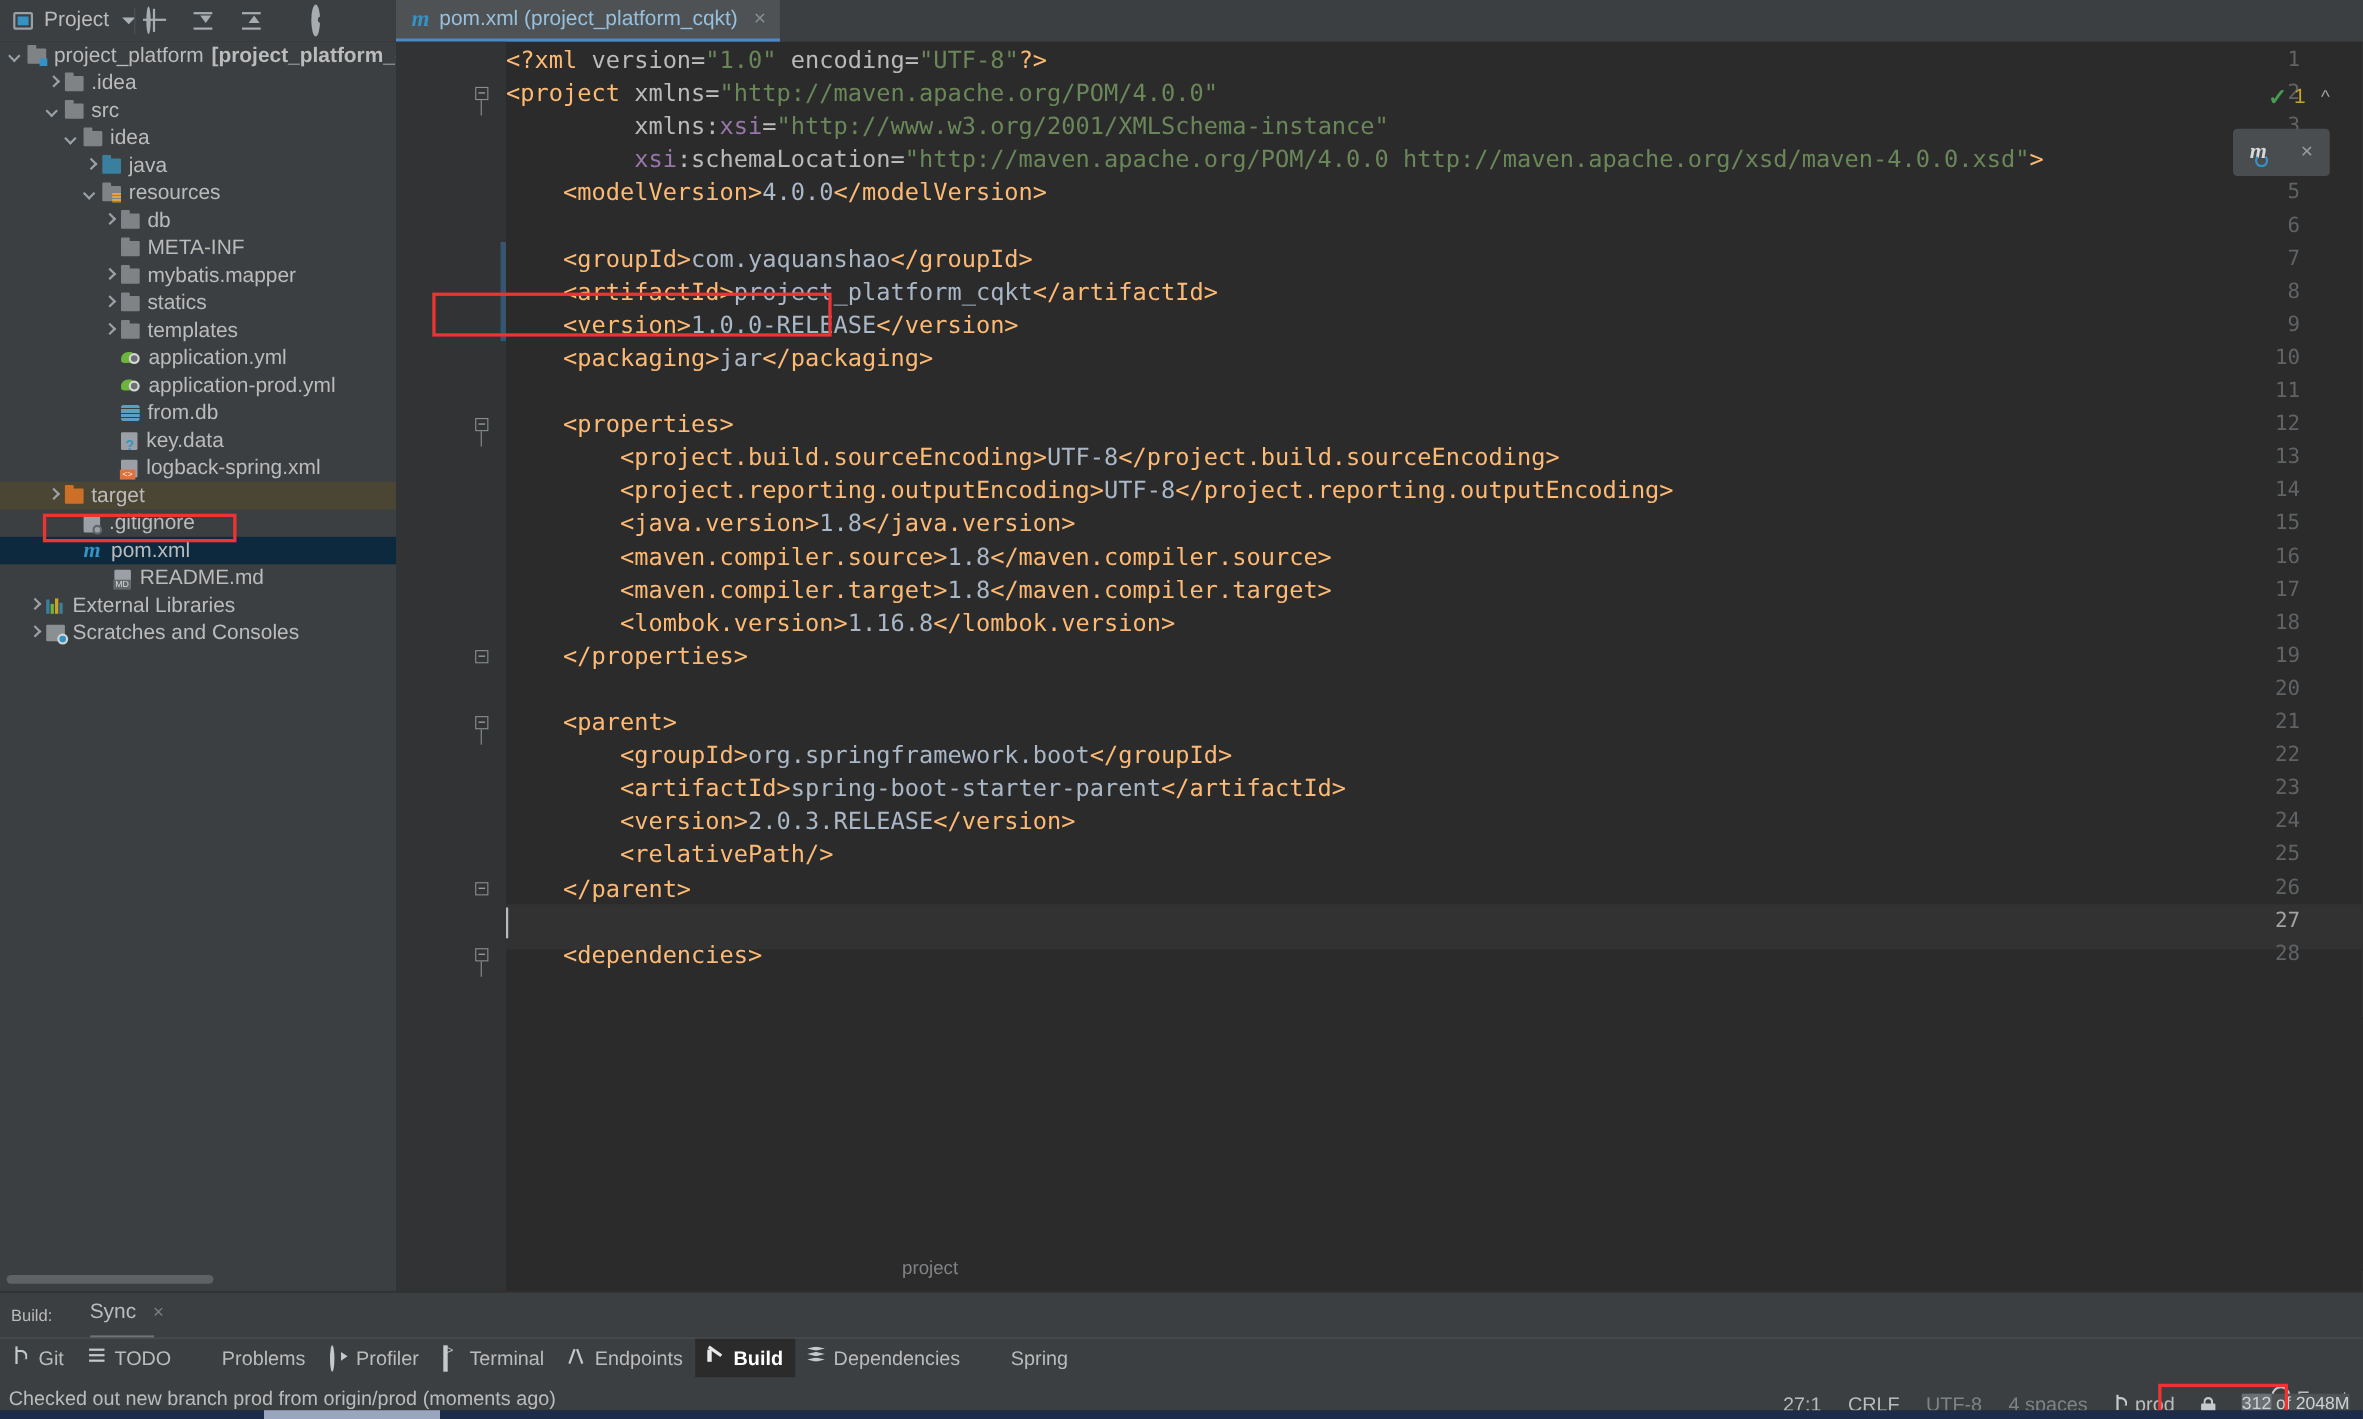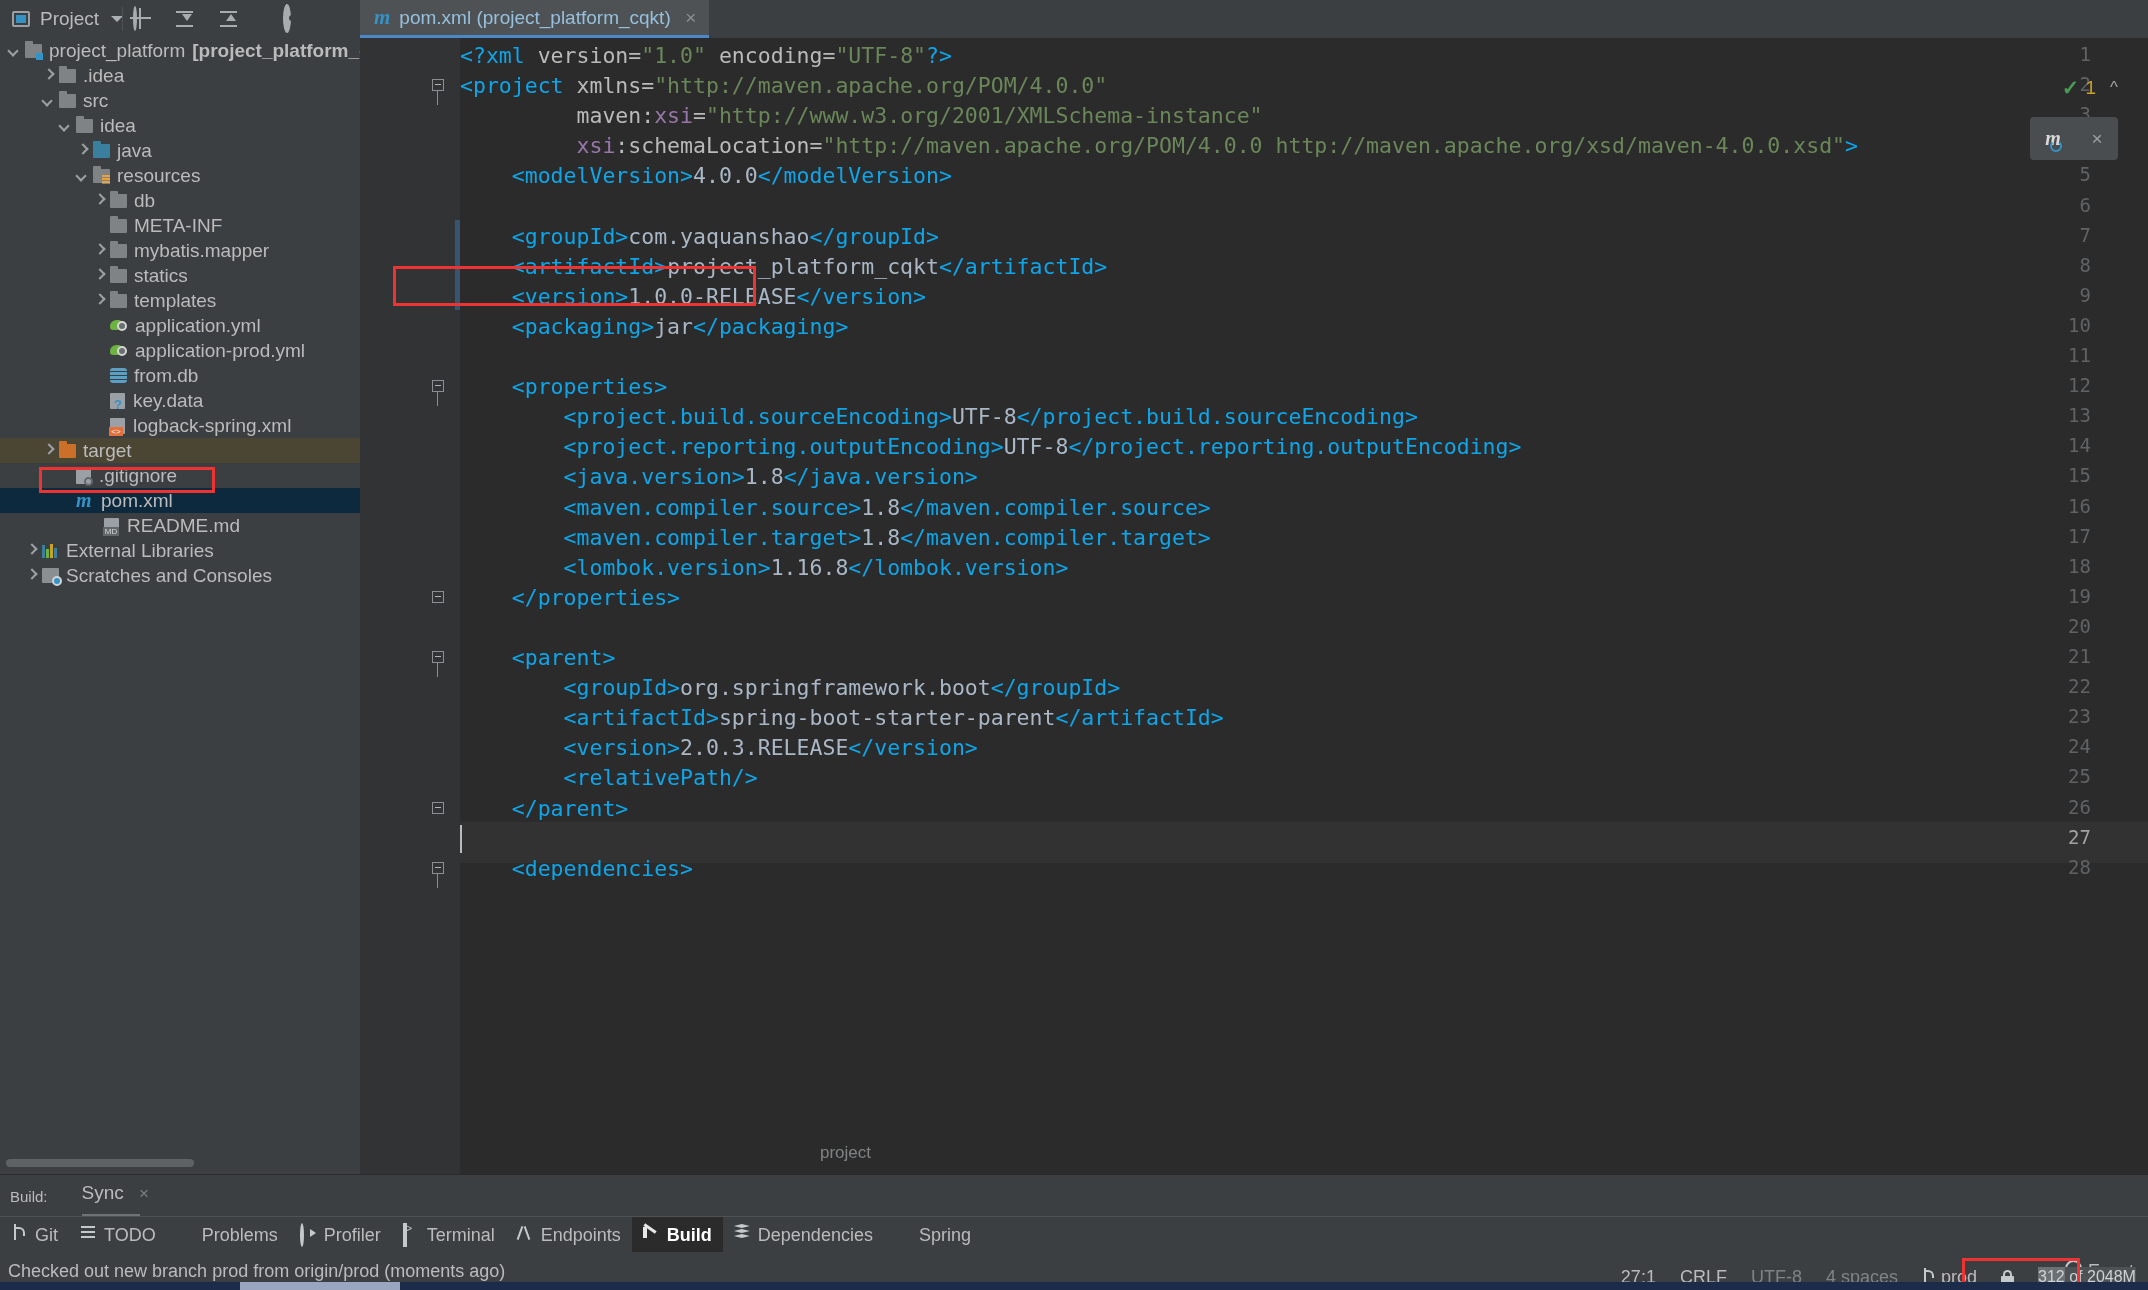--- a/index.html
+++ b/index.html
@@ -114,21 +114,21 @@
       background:#313335;}
   .fold .sq::after{content:"";position:absolute;left:2px;top:4px;width:6px;height:1px;background:#b3b3b3;}
   .fold .tail{position:absolute;left:7px;top:14px;width:1px;background:#8a8f92;}
   .fold .arrowup{position:absolute;left:2px;top:2px;width:12px;height:12px;border:1px solid #8a8f92;box-sizing:border-box;background:#313335;}
   .fold .arrowup::after{content:"";position:absolute;left:2px;top:4px;width:6px;height:1px;background:#b3b3b3;}
   .codearea{position:absolute;left:100px;top:0;right:0;height:1136px;overflow:hidden;}
   .cl{position:absolute;left:0;white-space:pre;
       font-family:"DejaVu Sans Mono", monospace;font-size:21.5px;letter-spacing:0px;color:#a9b7c6;}
   .curline{position:absolute;left:100px;right:0;height:41px;background:#323232;}
   .changebar{position:absolute;left:95px;width:5px;background:#385570;}
-  .tag{color:#0ea5e9;}
+  .tag{color:#fdba74;}
   .val{color:#a9b7c6;}
   .str{color:#6a8759;}
   .attr{color:#bababa;}
   .ns{color:#9876aa;}
   .caret{position:absolute;width:2px;background:#bbbbbb;}
   .breadcrumb{position:absolute;left:460px;top:1105px;font-size:17px;color:#808385;}
   .inspect{position:absolute;right:30px;top:38px;font-size:19px;color:#bbbbbb;display:flex;align-items:center;gap:6px;}
   .chk{color:#499c54;font-size:21px;font-weight:bold;}
   .cnt{color:#c9a227;}
   .chev{color:#a0a5a8;font-size:17px;margin-left:8px;}
@@ -418,21 +418,21 @@
         <div class="gutterline" style="top: 817.7px;">28</div>
         <div class="fold" style="top: 821.7px;">
           <span class="sq"></span>
           <span class="tail" style="height:14px"></span>
         </div>
       </div>
     <div class="codearea">
       <div id="code-lines">
           <div class="cl" style="top: 5px;"><span class="tag">&lt;?xml </span><span class="attr">version=</span><span class="str">"1.0"</span><span class="attr"> encoding=</span><span class="str">"UTF-8"</span><span class="tag">?&gt;</span></div>
           <div class="cl" style="top: 35.1px;"><span class="tag">&lt;project </span><span class="attr">xmlns=</span><span class="str">"http://maven.apache.org/POM/4.0.0"</span></div>
-          <div class="cl" style="top: 65.2px;"><span class="">         </span><span class="attr">maven:</span><span class="ns">xsi</span><span class="attr">=</span><span class="str">"http://www.w3.org/2001/XMLSchema-instance"</span></div>
+          <div class="cl" style="top: 65.2px;"><span class="">         </span><span class="attr">xmlns:</span><span class="ns">xsi</span><span class="attr">=</span><span class="str">"http://www.w3.org/2001/XMLSchema-instance"</span></div>
           <div class="cl" style="top: 95.3px;"><span class="">         </span><span class="ns">xsi</span><span class="attr">:schemaLocation=</span><span class="str">"http://maven.apache.org/POM/4.0.0 http://maven.apache.org/xsd/maven-4.0.0.xsd"</span><span class="tag">&gt;</span></div>
           <div class="cl" style="top: 125.4px;"><span class="">    </span><span class="tag">&lt;modelVersion&gt;</span><span class="val">4.0.0</span><span class="tag">&lt;/modelVersion&gt;</span></div>
           <div class="cl" style="top: 155.5px;"></div>
           <div class="cl" style="top: 185.6px;"><span class="">    </span><span class="tag">&lt;groupId&gt;</span><span class="val">com.yaquanshao</span><span class="tag">&lt;/groupId&gt;</span></div>
           <div class="cl" style="top: 215.7px;"><span class="">    </span><span class="tag">&lt;artifactId&gt;</span><span class="val">project_platform_cqkt</span><span class="tag">&lt;/artifactId&gt;</span></div>
           <div class="cl" style="top: 245.8px;"><span class="">    </span><span class="tag">&lt;version&gt;</span><span class="val">1.0.0-RELEASE</span><span class="tag">&lt;/version&gt;</span></div>
           <div class="cl" style="top: 275.9px;"><span class="">    </span><span class="tag">&lt;packaging&gt;</span><span class="val">jar</span><span class="tag">&lt;/packaging&gt;</span></div>
           <div class="cl" style="top: 306px;"></div>
           <div class="cl" style="top: 336.1px;"><span class="">    </span><span class="tag">&lt;properties&gt;</span></div>
           <div class="cl" style="top: 366.2px;"><span class="">        </span><span class="tag">&lt;project.build.sourceEncoding&gt;</span><span class="val">UTF-8</span><span class="tag">&lt;/project.build.sourceEncoding&gt;</span></div>

